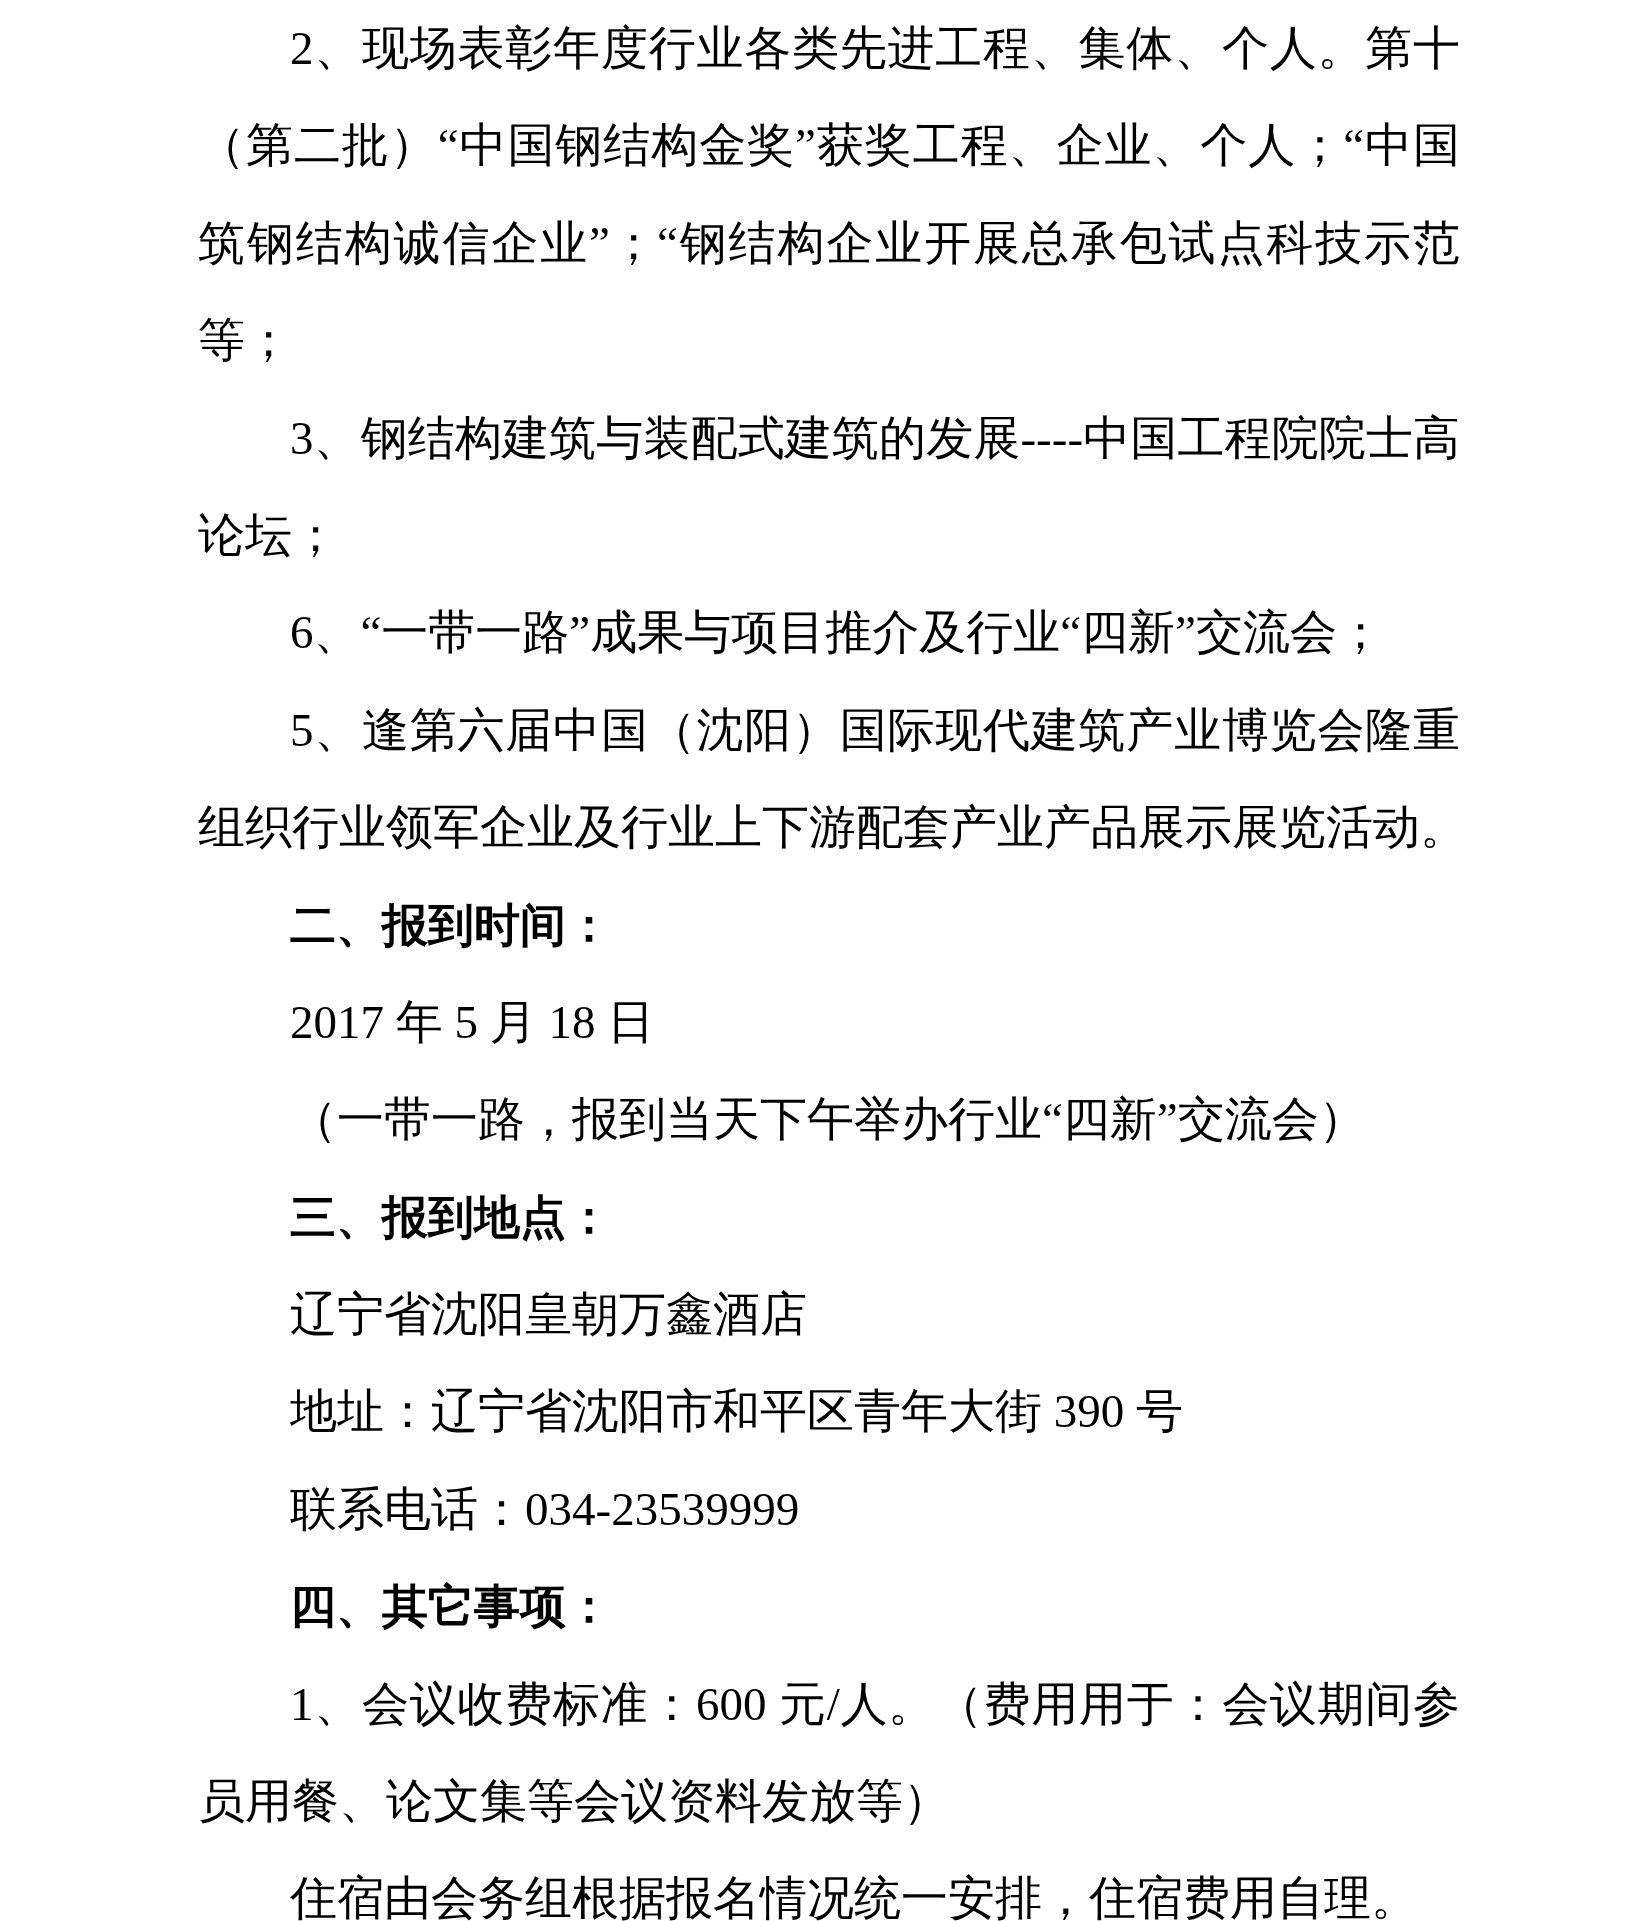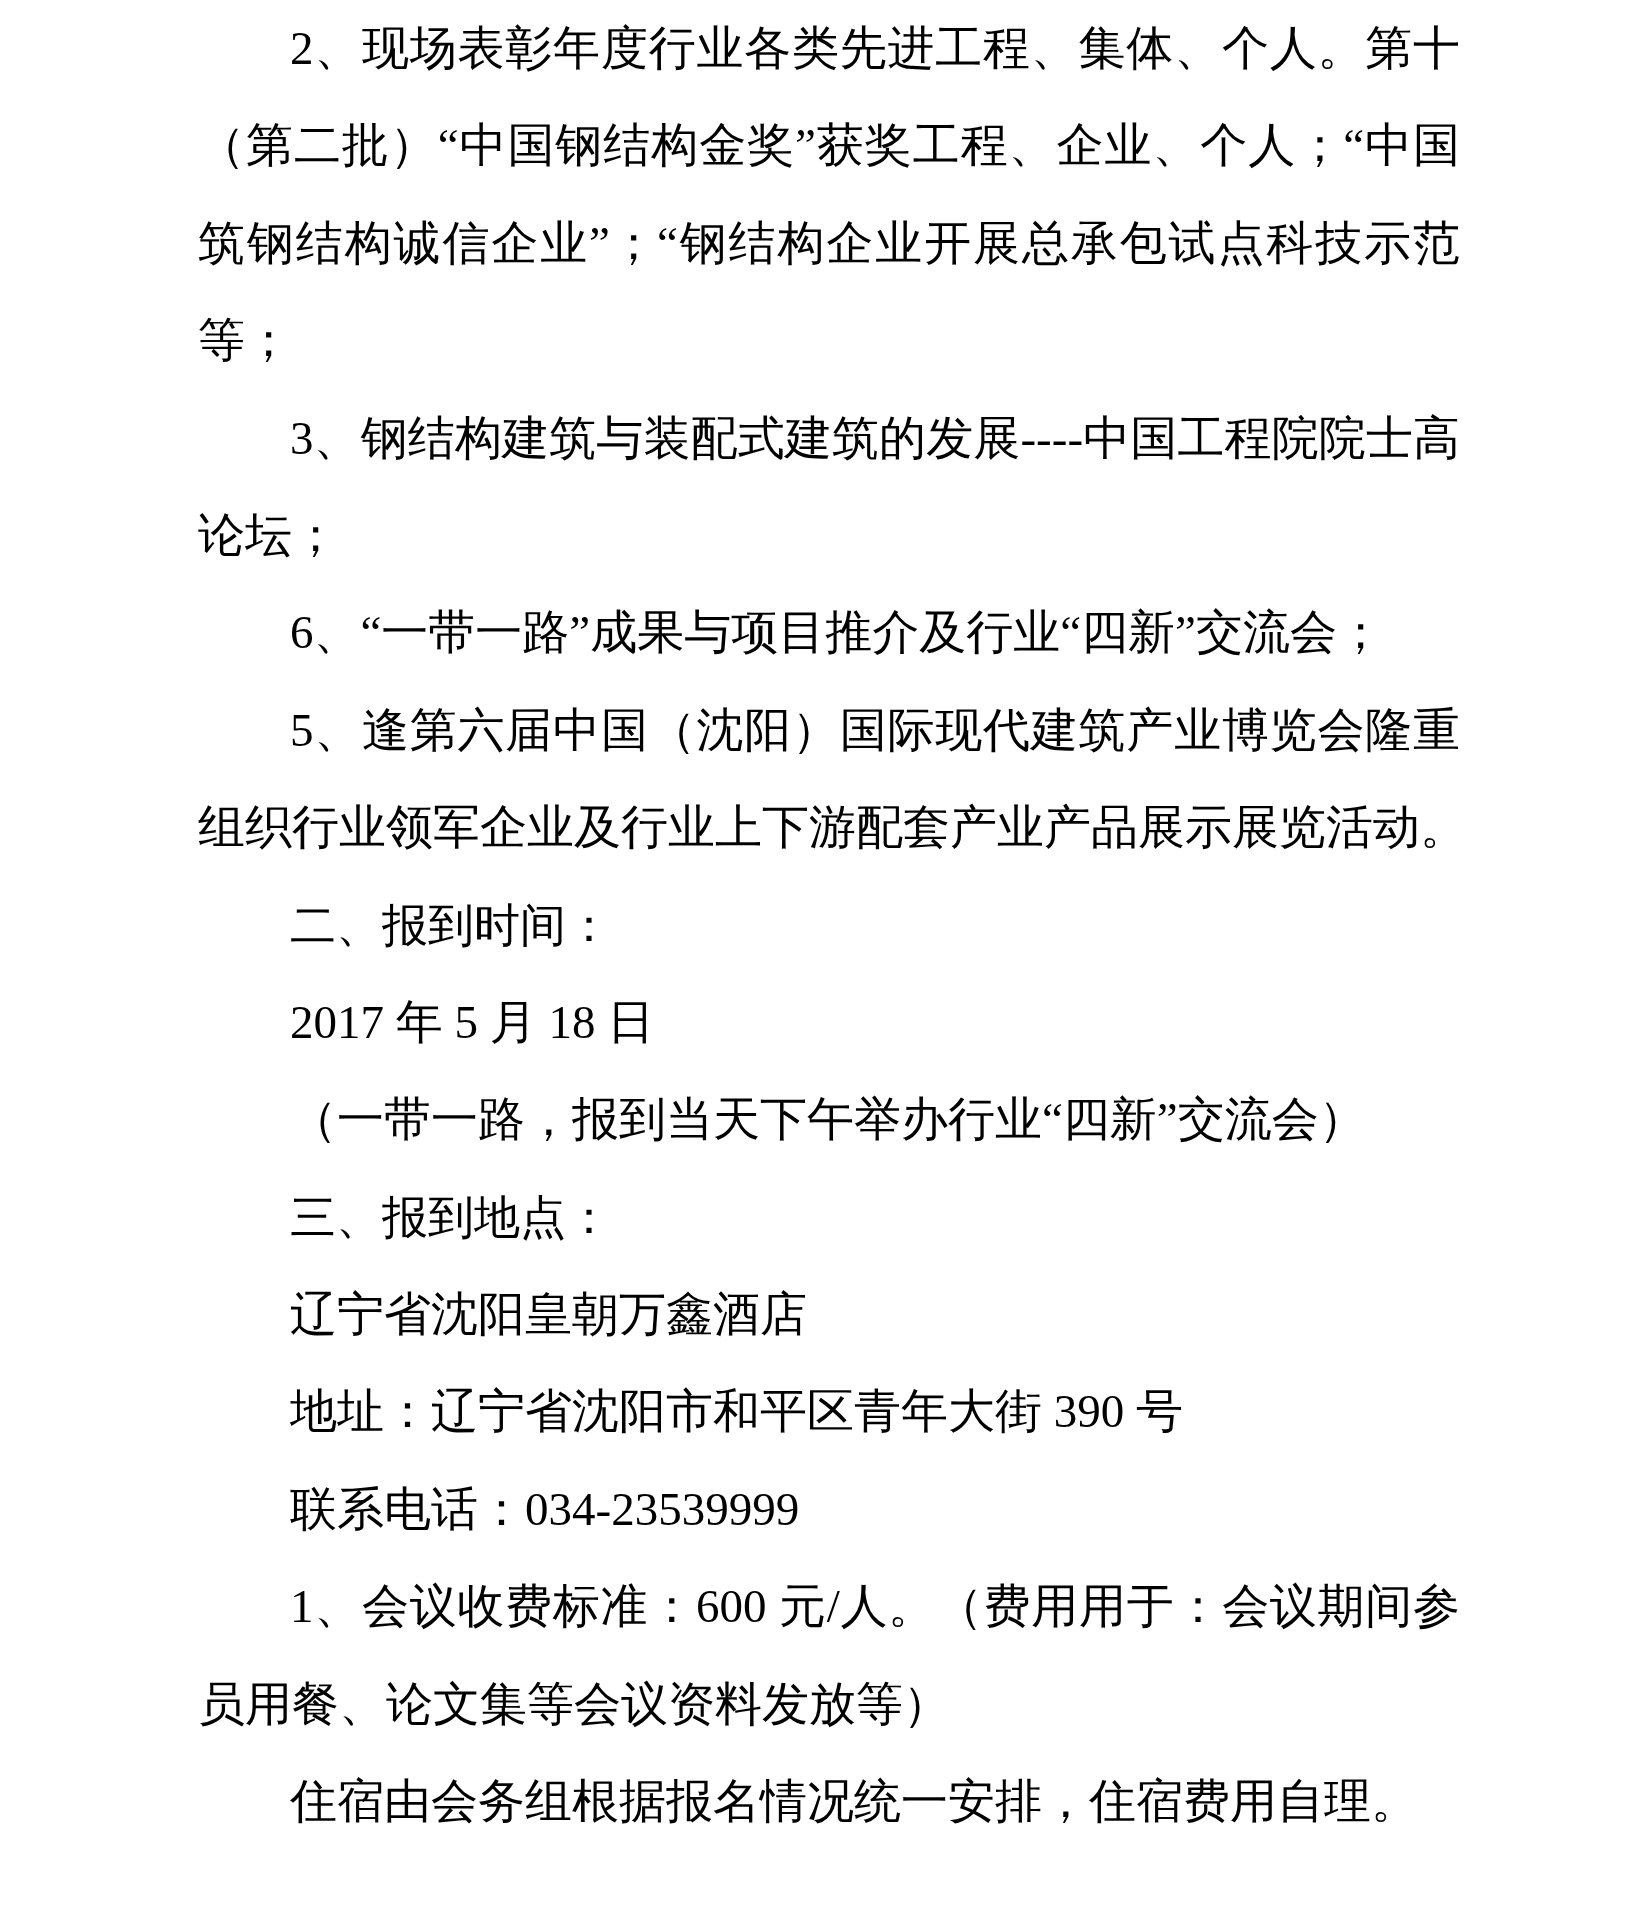--- a/index.html
+++ b/index.html
@@ -35,21 +35,21 @@
     color: #000000;
     text-align: left;
     white-space: nowrap;
     overflow: hidden;
   }
   .line.indent {
     padding-left: 92px;
   }
   .line.bold {
     font-family: "Liberation Sans", "DejaVu Sans", sans-serif;
-    font-weight: 400;
+    font-weight: 700;
     font-size: 46px;
   }
   .line.justify {
     white-space: normal;
     text-align: justify;
     text-align-last: justify;
   }
 </style>
 </head>
 <body>
@@ -65,17 +65,18 @@
       <div class="line indent">6、“一带一路”成果与项目推介及行业“四新”交流会；</div>
       <div class="line indent justify">5、逢第六届中国（沈阳）国际现代建筑产业博览会隆重举行，</div>
       <div class="line">组织行业领军企业及行业上下游配套产业产品展示展览活动。</div>
       <div class="line indent bold">二、报到时间：</div>
       <div class="line indent">2017 年 5 月 18 日</div>
       <div class="line indent">（一带一路，报到当天下午举办行业“四新”交流会）</div>
       <div class="line indent bold">三、报到地点：</div>
       <div class="line indent">辽宁省沈阳皇朝万鑫酒店</div>
       <div class="line indent">地址：辽宁省沈阳市和平区青年大街 390 号</div>
       <div class="line indent">联系电话：034-23539999</div>
+      <div class="line indent bold">四、其它事项：</div>
       <div class="line indent justify">1、会议收费标准：600 元/人。（费用用于：会议期间参会人</div>
       <div class="line">员用餐、论文集等会议资料发放等）</div>
       <div class="line indent">住宿由会务组根据报名情况统一安排，住宿费用自理。</div>
     </div>
 </div>
 
 </body></html>

